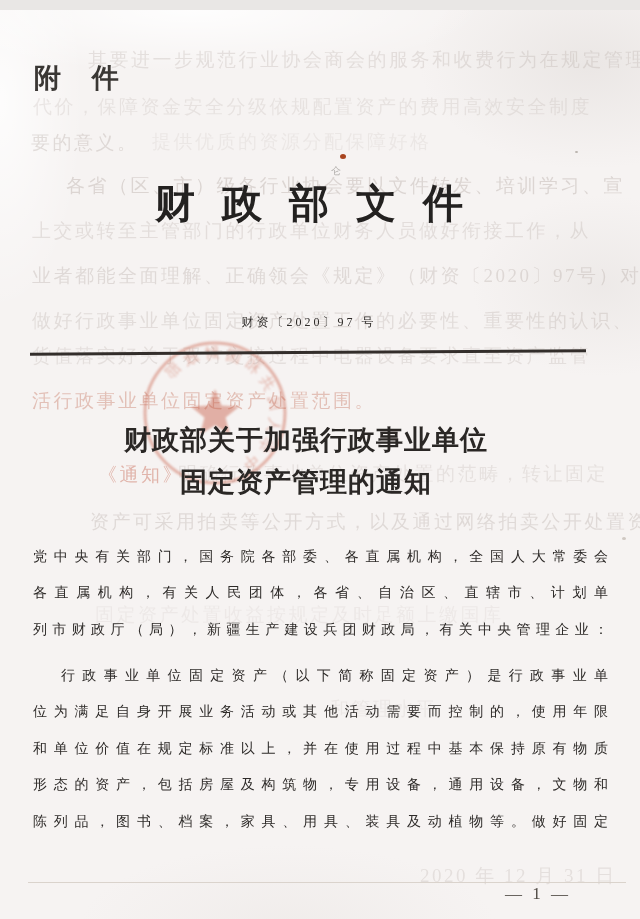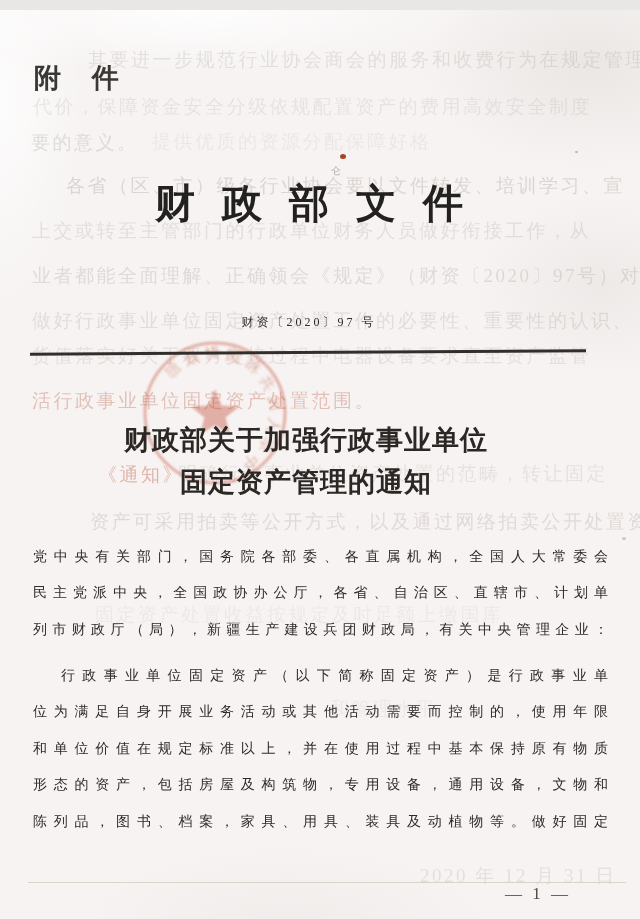--- a/index.html
+++ b/index.html
@@ -152,21 +152,21 @@
 
   <div class="abs red-rule"></div>
 
   <div class="abs notice-title">
     <div>财政部关于加强行政事业单位</div>
     <div>固定资产管理的通知</div>
   </div>
 
   <div class="abs body-block recipients">
     <div class="bline">党中央有关部门，国务院各部委、各直属机构，全国人大常委会</div>
-    <div class="bline">民主党派中央，全国政协办公厅，各省、自治区、直辖市、计划单</div>
+    <div class="bline">各直属机构，有关人民团体，各省、自治区、直辖市、计划单</div>
     <div class="bline">列市财政厅（局），新疆生产建设兵团财政局，有关中央管理企业：</div>
   </div>
 
   <div class="abs body-block intro">
     <div class="bline indent">行政事业单位固定资产（以下简称固定资产）是行政事业单</div>
     <div class="bline">位为满足自身开展业务活动或其他活动需要而控制的，使用年限</div>
     <div class="bline">和单位价值在规定标准以上，并在使用过程中基本保持原有物质</div>
     <div class="bline">形态的资产，包括房屋及构筑物，专用设备，通用设备，文物和</div>
     <div class="bline">陈列品，图书、档案，家具、用具、装具及动植物等。做好固定</div>
   </div>

